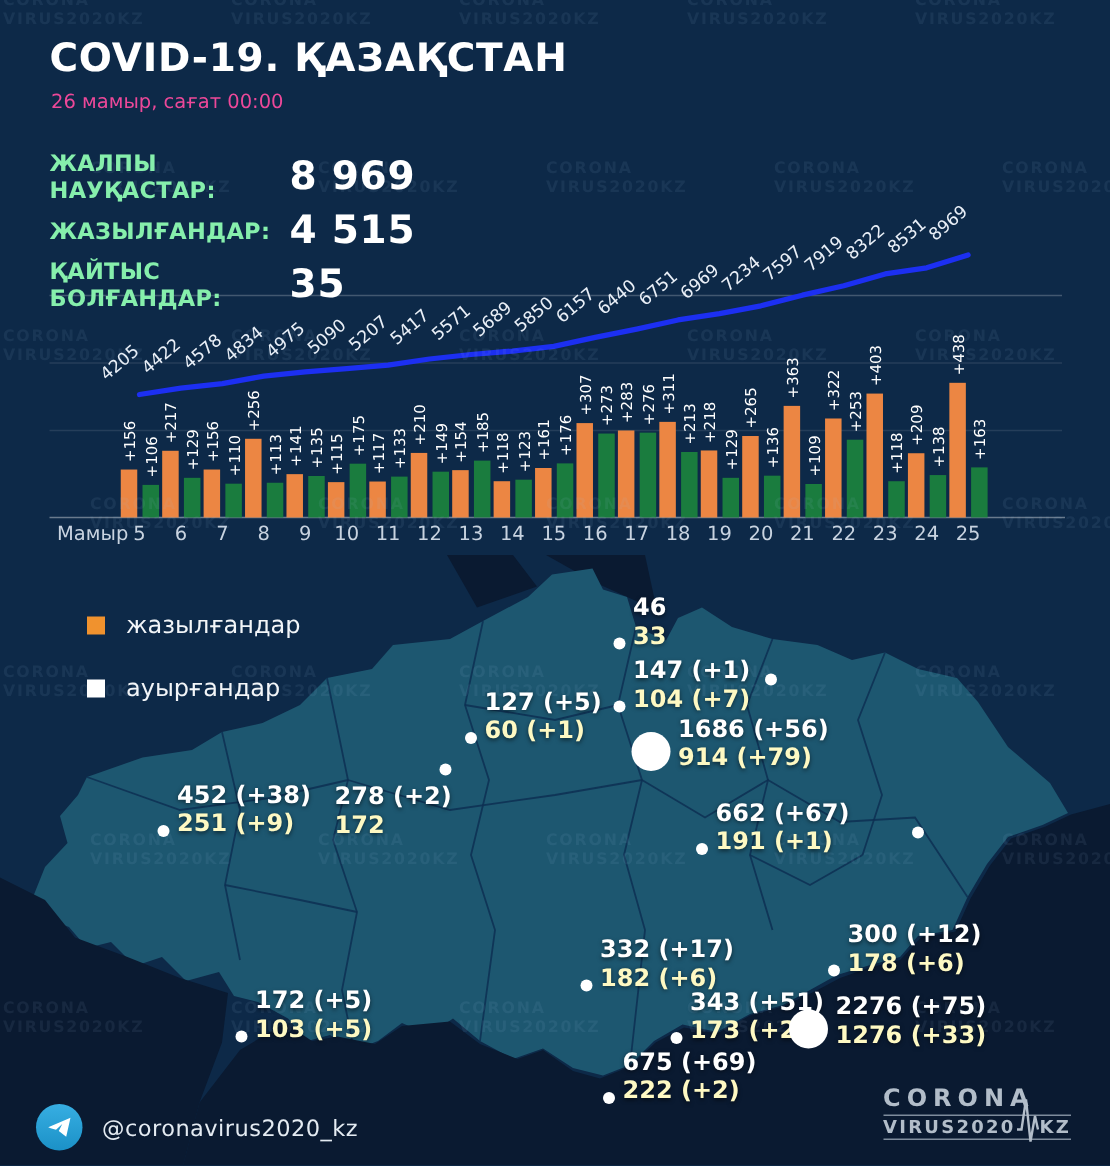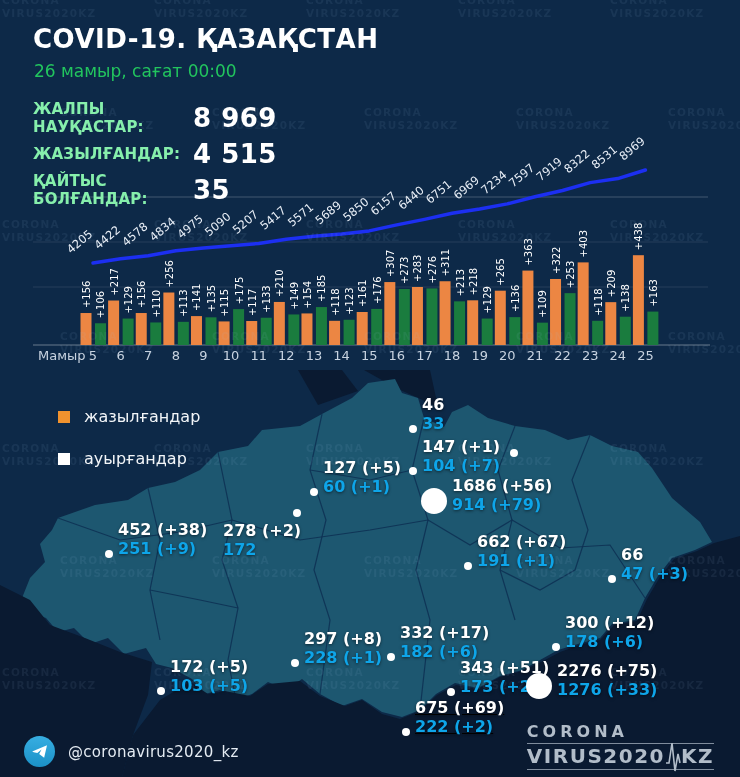--- a/index.html
+++ b/index.html
@@ -6,45 +6,45 @@
   #stage{position:relative;width:740px;height:777px;background:#0d2948;overflow:hidden;
          font-family:"DejaVu Sans","Liberation Sans",sans-serif;-webkit-font-smoothing:antialiased;}
   #map-svg,#chart-svg{position:absolute;left:0;top:0;width:740px;height:777px;}
   #map-svg{z-index:1;}
   #chart-svg{z-index:2;}
   #watermarks{position:absolute;inset:0;z-index:3;pointer-events:none;}
   .wm{position:absolute;color:rgba(165,195,230,0.085);font-size:10.5px;font-weight:bold;
       letter-spacing:1.2px;line-height:13px;white-space:nowrap;}
   .overlay{position:absolute;inset:0;z-index:4;pointer-events:none;}
   .title{position:absolute;left:33px;top:24px;font-size:26px;font-weight:bold;color:#ffffff;letter-spacing:.5px;}
-  .date{position:absolute;left:34px;top:61px;font-size:17px;color:#22c55e;}
+  .date{position:absolute;left:34px;top:61px;font-size:13px;color:#ec4899;}
   .stats{position:absolute;left:33px;top:100px;}
   .stat-row{display:flex;align-items:center;height:36px;}
   .stat-label{width:160px;font-size:15px;font-weight:bold;color:#86efac;letter-spacing:.2px;}
   .stat-value{font-size:26px;font-weight:bold;color:#ffffff;letter-spacing:.5px;}
   .legend{position:absolute;left:58px;top:407px;}
   .legend-row{display:flex;align-items:center;gap:14px;margin-bottom:23px;}
   .legend-swatch{width:12px;height:12px;flex:none;}
   .legend-label{font-size:16px;color:#f2f5f8;}
   #map-labels{position:absolute;inset:0;z-index:5;pointer-events:none;}
   .map-point{position:absolute;display:flex;gap:5px;align-items:flex-end;}
   .map-point .dot{width:8px;height:8px;border-radius:50%;background:#ffffff;margin-top:5px;flex:none;}
   .map-point.big .dot{width:26px;height:26px;margin-top:0;}
   .map-point .l1{color:#ffffff;font-weight:bold;font-size:16px;line-height:18px;white-space:nowrap;
                  text-shadow:0 1px 3px rgba(0,0,0,.55);}
-  .map-point .l2{color:#0ea5e9;font-weight:bold;font-size:16px;line-height:18px;white-space:nowrap;
+  .map-point .l2{color:#fef9c3;font-weight:bold;font-size:16px;line-height:18px;white-space:nowrap;
                  margin-top:1px;text-shadow:0 1px 3px rgba(0,0,0,.55);}
   .footer-left{position:absolute;left:24px;top:736px;display:flex;align-items:center;gap:13px;z-index:6;pointer-events:auto;}
   .tg-circle{width:31px;height:31px;border-radius:50%;background:linear-gradient(#37aee2,#1b91c7);
              display:flex;align-items:center;justify-content:center;flex:none;}
   .tg-handle{font-size:15px;color:#e4ebf2;letter-spacing:.3px;}
   .logo{position:absolute;right:26px;top:722px;color:#b2bdc9;z-index:6;}
   .logo-row1{font-size:16px;font-weight:bold;letter-spacing:4px;padding-bottom:2px;padding-right:24px;
              border-bottom:1.5px solid rgba(205,216,228,.6);}
-  .logo-row2{display:flex;align-items:flex-end;font-size:20px;font-weight:bold;letter-spacing:1.5px;
+  .logo-row2{display:flex;align-items:flex-end;font-size:12px;font-weight:bold;letter-spacing:1.5px;
              padding-bottom:1px;border-bottom:1.5px solid rgba(205,216,228,.6);}
   .logo-pulse{margin:-24px 0 -7px 0;}
 </style>
 </head>
 <body>
 
 <div id="stage">
 
   <svg id="map-svg" viewBox="0 0 740 777" aria-hidden="true">
 
@@ -336,46 +336,35 @@
       </div>
       <div class="map-point" style="left: 464px; top: 533px;">
         <span class="dot"></span>
         <div>
           <div class="l1">662 (+67)</div>
           <div class="l2">191 (+1)</div>
         </div>
       </div>
       <div class="map-point" style="left: 608px; top: 546px;">
         <span class="dot"></span>
-        <div>
-          <div class="l1">66</div>
-          <div class="l2">47 (+3)</div>
-        </div>
       </div>
       <div class="map-point" style="left: 552px; top: 614px;">
         <span class="dot"></span>
         <div>
           <div class="l1">300 (+12)</div>
           <div class="l2">178 (+6)</div>
         </div>
       </div>
       <div class="map-point" style="left: 387px; top: 624px;">
         <span class="dot"></span>
         <div>
           <div class="l1">332 (+17)</div>
           <div class="l2">182 (+6)</div>
         </div>
       </div>
-      <div class="map-point" style="left: 291px; top: 630px;">
-        <span class="dot"></span>
-        <div>
-          <div class="l1">297 (+8)</div>
-          <div class="l2">228 (+1)</div>
-        </div>
-      </div>
       <div class="map-point" style="left: 157px; top: 658px;">
         <span class="dot"></span>
         <div>
           <div class="l1">172 (+5)</div>
           <div class="l2">103 (+5)</div>
         </div>
       </div>
       <div class="map-point" style="left: 447px; top: 659px;">
         <span class="dot"></span>
         <div>
@@ -383,21 +372,21 @@
           <div class="l2">173 (+2)</div>
         </div>
       </div>
       <div class="map-point big" style="left: 526px; top: 662px;">
         <span class="dot"></span>
         <div>
           <div class="l1">2276 (+75)</div>
           <div class="l2">1276 (+33)</div>
         </div>
       </div>
-      <div class="map-point" style="left: 402px; top: 699px; text-decoration: underline;">
+      <div class="map-point" style="left: 402px; top: 699px;">
         <span class="dot"></span>
         <div>
           <div class="l1">675 (+69)</div>
           <div class="l2">222 (+2)</div>
         </div>
       </div>
     </div>
 
   <div class="footer-left">
     <span class="tg-circle">

